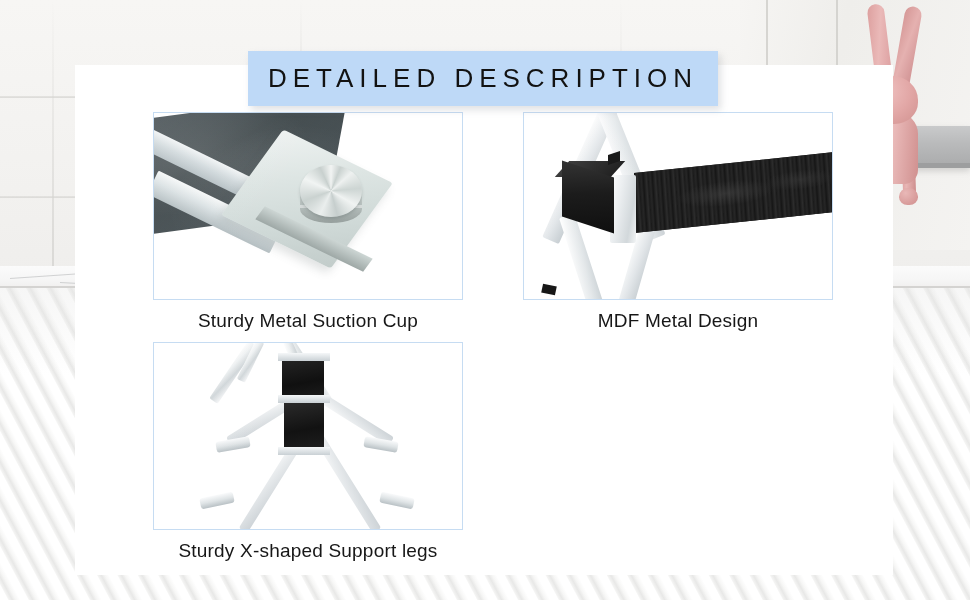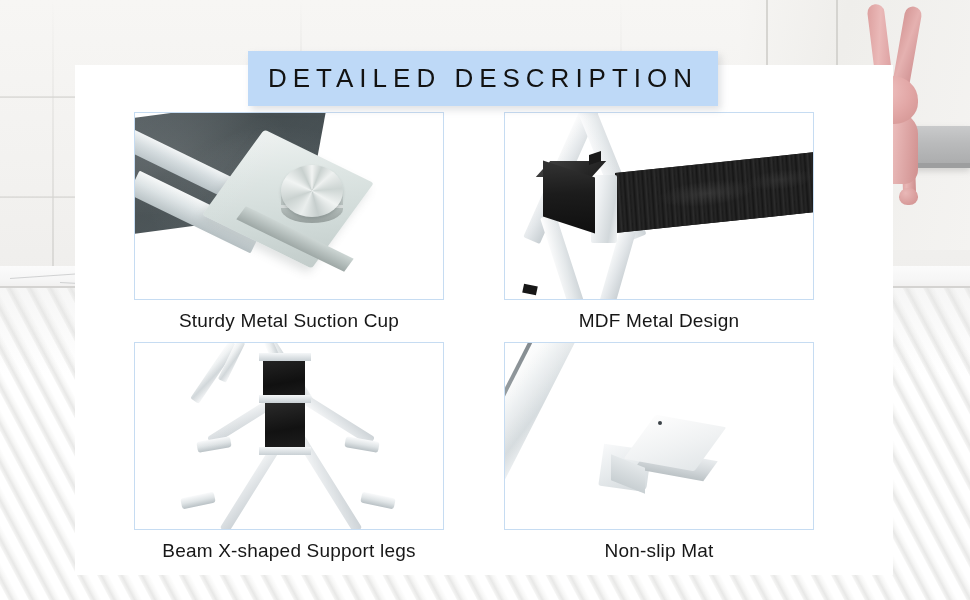--- a/index.html
+++ b/index.html
@@ -196,21 +196,21 @@
     font-size: 26px;
     letter-spacing: 6px;
     color: #121212;
     font-weight: 400;
     white-space: nowrap;
   }
 
   
   #grid {
     position: absolute;
-    left: 59px;   
+    left: 78px;   
     top: 47px;    
     width: 700px;
     display: grid;
     grid-template-columns: 310px 310px;
     column-gap: 60px;
     row-gap: 0px;
     z-index: 6;
   }
   .cell { width: 310px; }
   .photo {
@@ -582,36 +582,23 @@
           <div class="p3-core-bot"></div>
           <div class="p3-band p3-b1"></div>
           <div class="p3-band p3-b2"></div>
           <div class="p3-band p3-b3"></div>
           <div class="p3-foot p3-f1"></div>
           <div class="p3-foot p3-f2"></div>
           <div class="p3-foot p3-f3"></div>
           <div class="p3-foot p3-f4"></div>
           <div class="photo-hl"></div>
         </div>
-        <div class="caption">Beam X-shaped Support legs</div>
+        <div class="caption">Sturdy X-shaped Support legs</div>
       </div>
 
-      <div class="cell">
-        <div class="photo">
-          <div class="p4-leg"></div>
-          <div class="p4-leg-dark"></div>
-          <div class="p4-bend"></div>
-          <div class="p4-pad-side"></div>
-          <div class="p4-pad-front"></div>
-          <div class="p4-pad-top"></div>
-          <div class="p4-dot"></div>
-          <div class="photo-hl"></div>
-        </div>
-        <div class="caption">Non-slip Mat</div>
-      </div>
 
     </div>
   </div>
 
   <div id="banner">
     <div id="banner-title">DETAILED DESCRIPTION</div>
   </div>
 
 </div>
 

